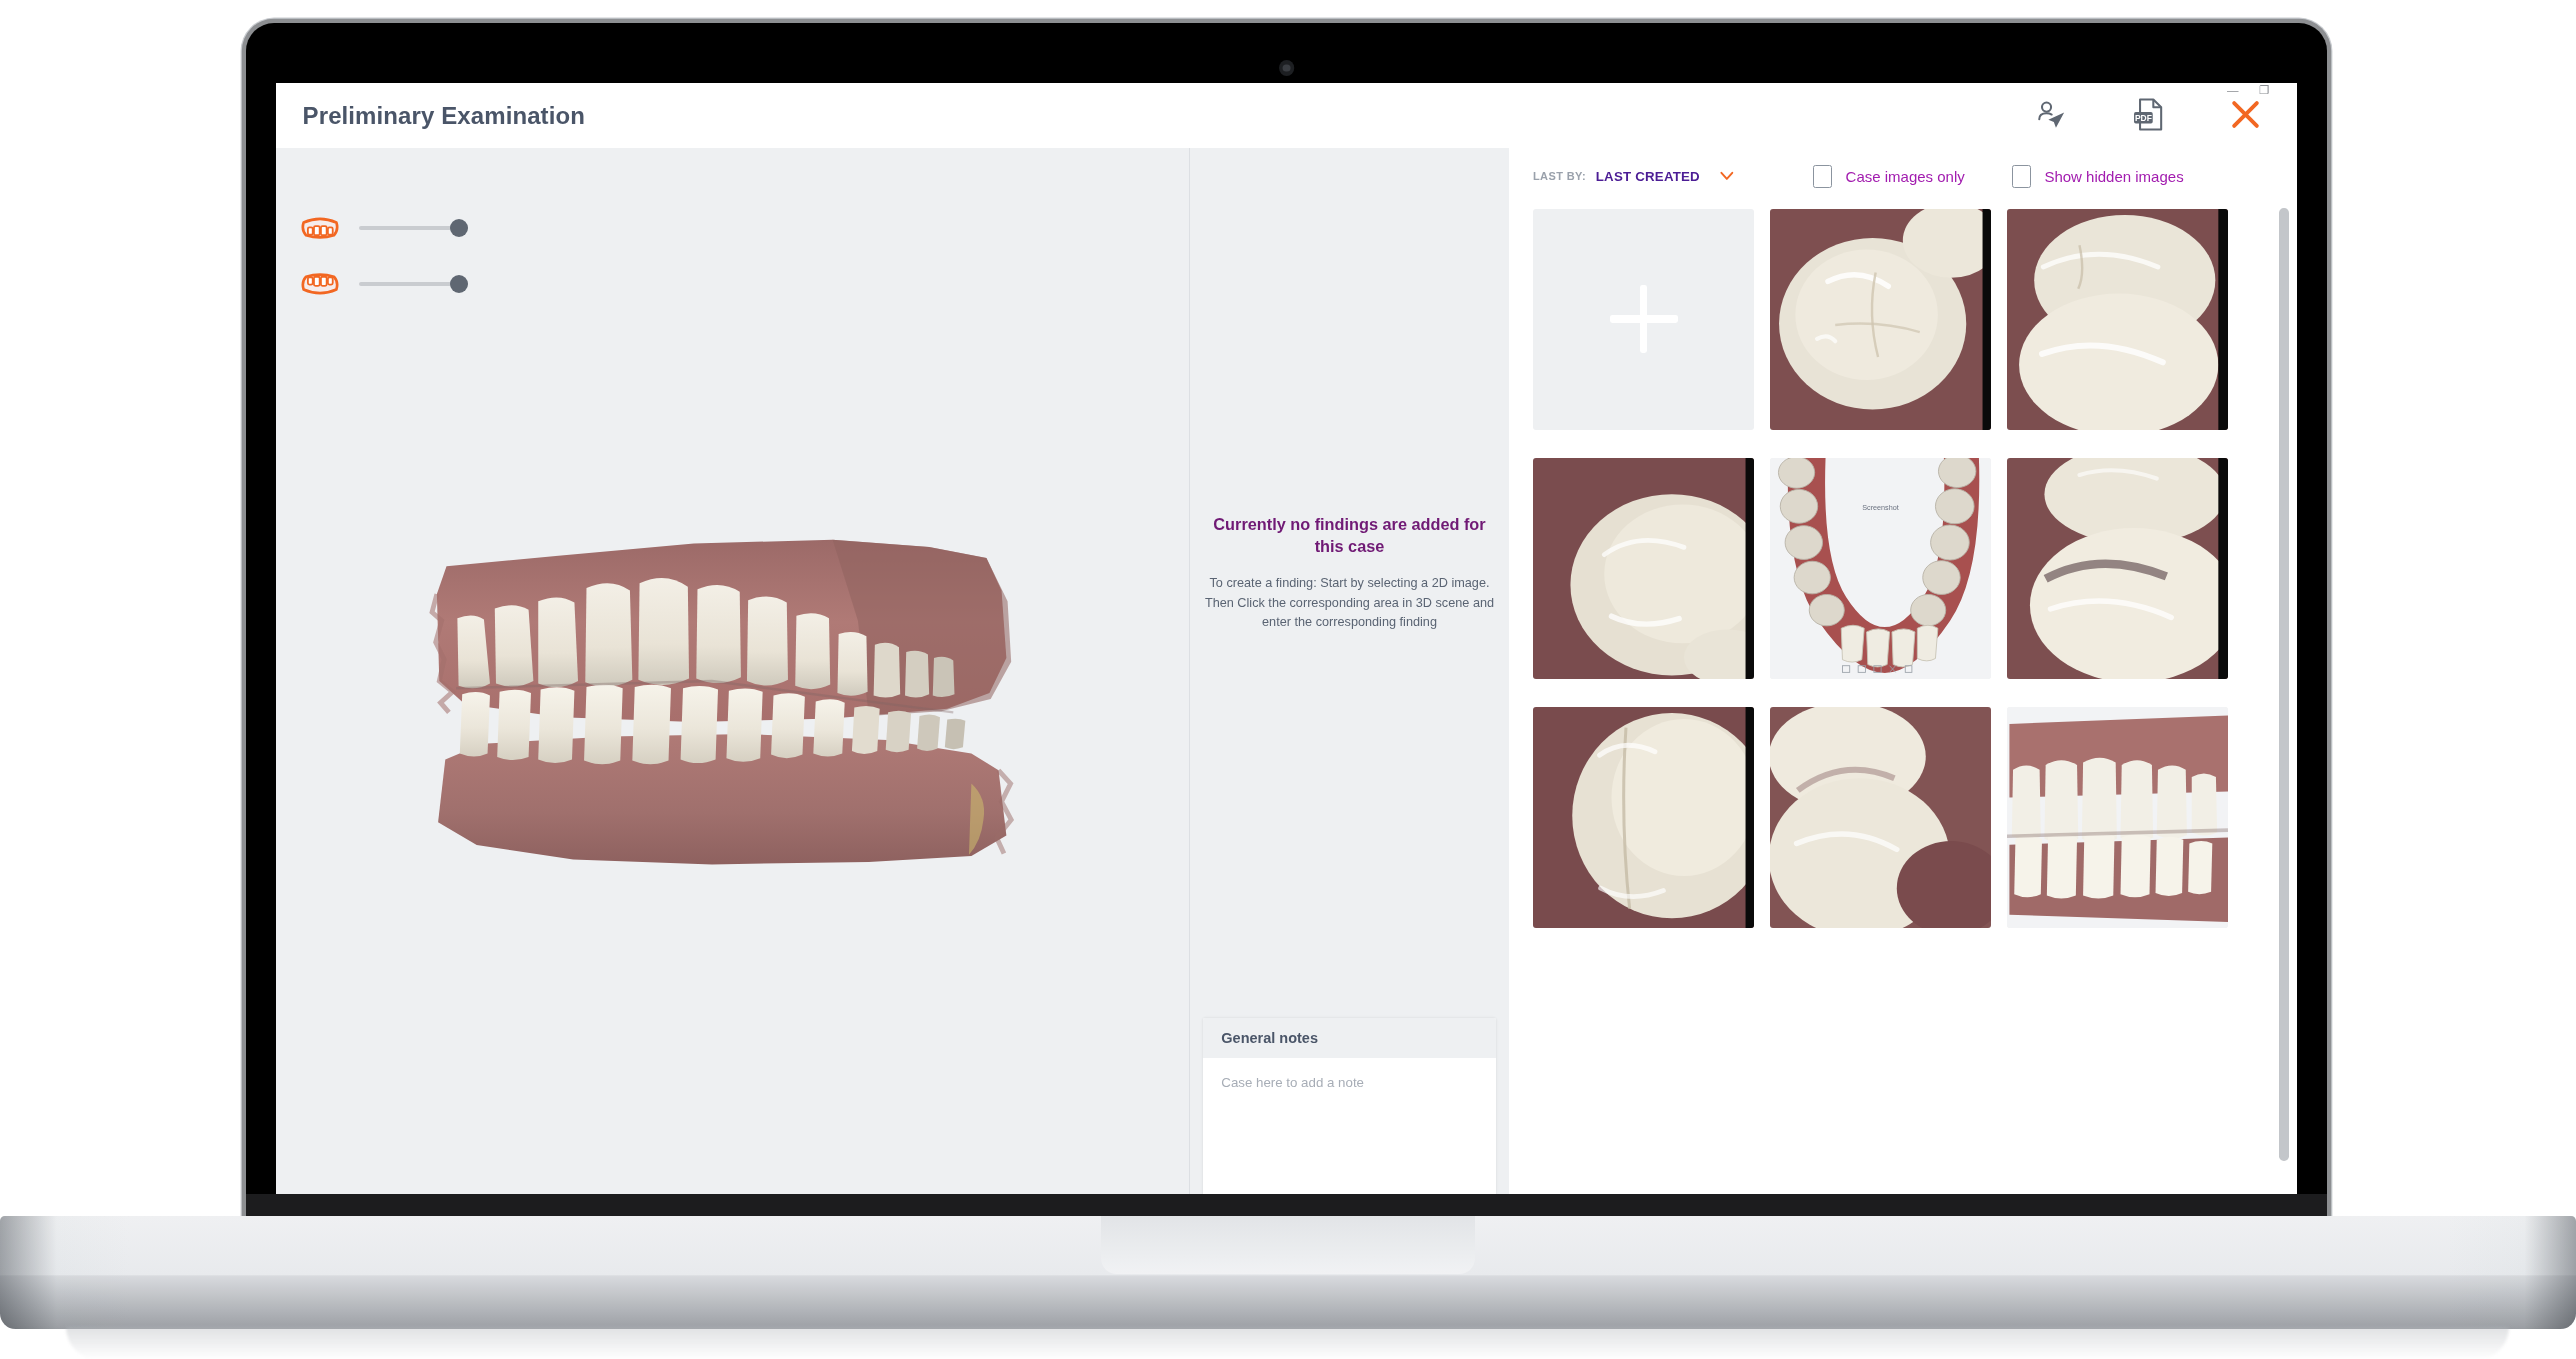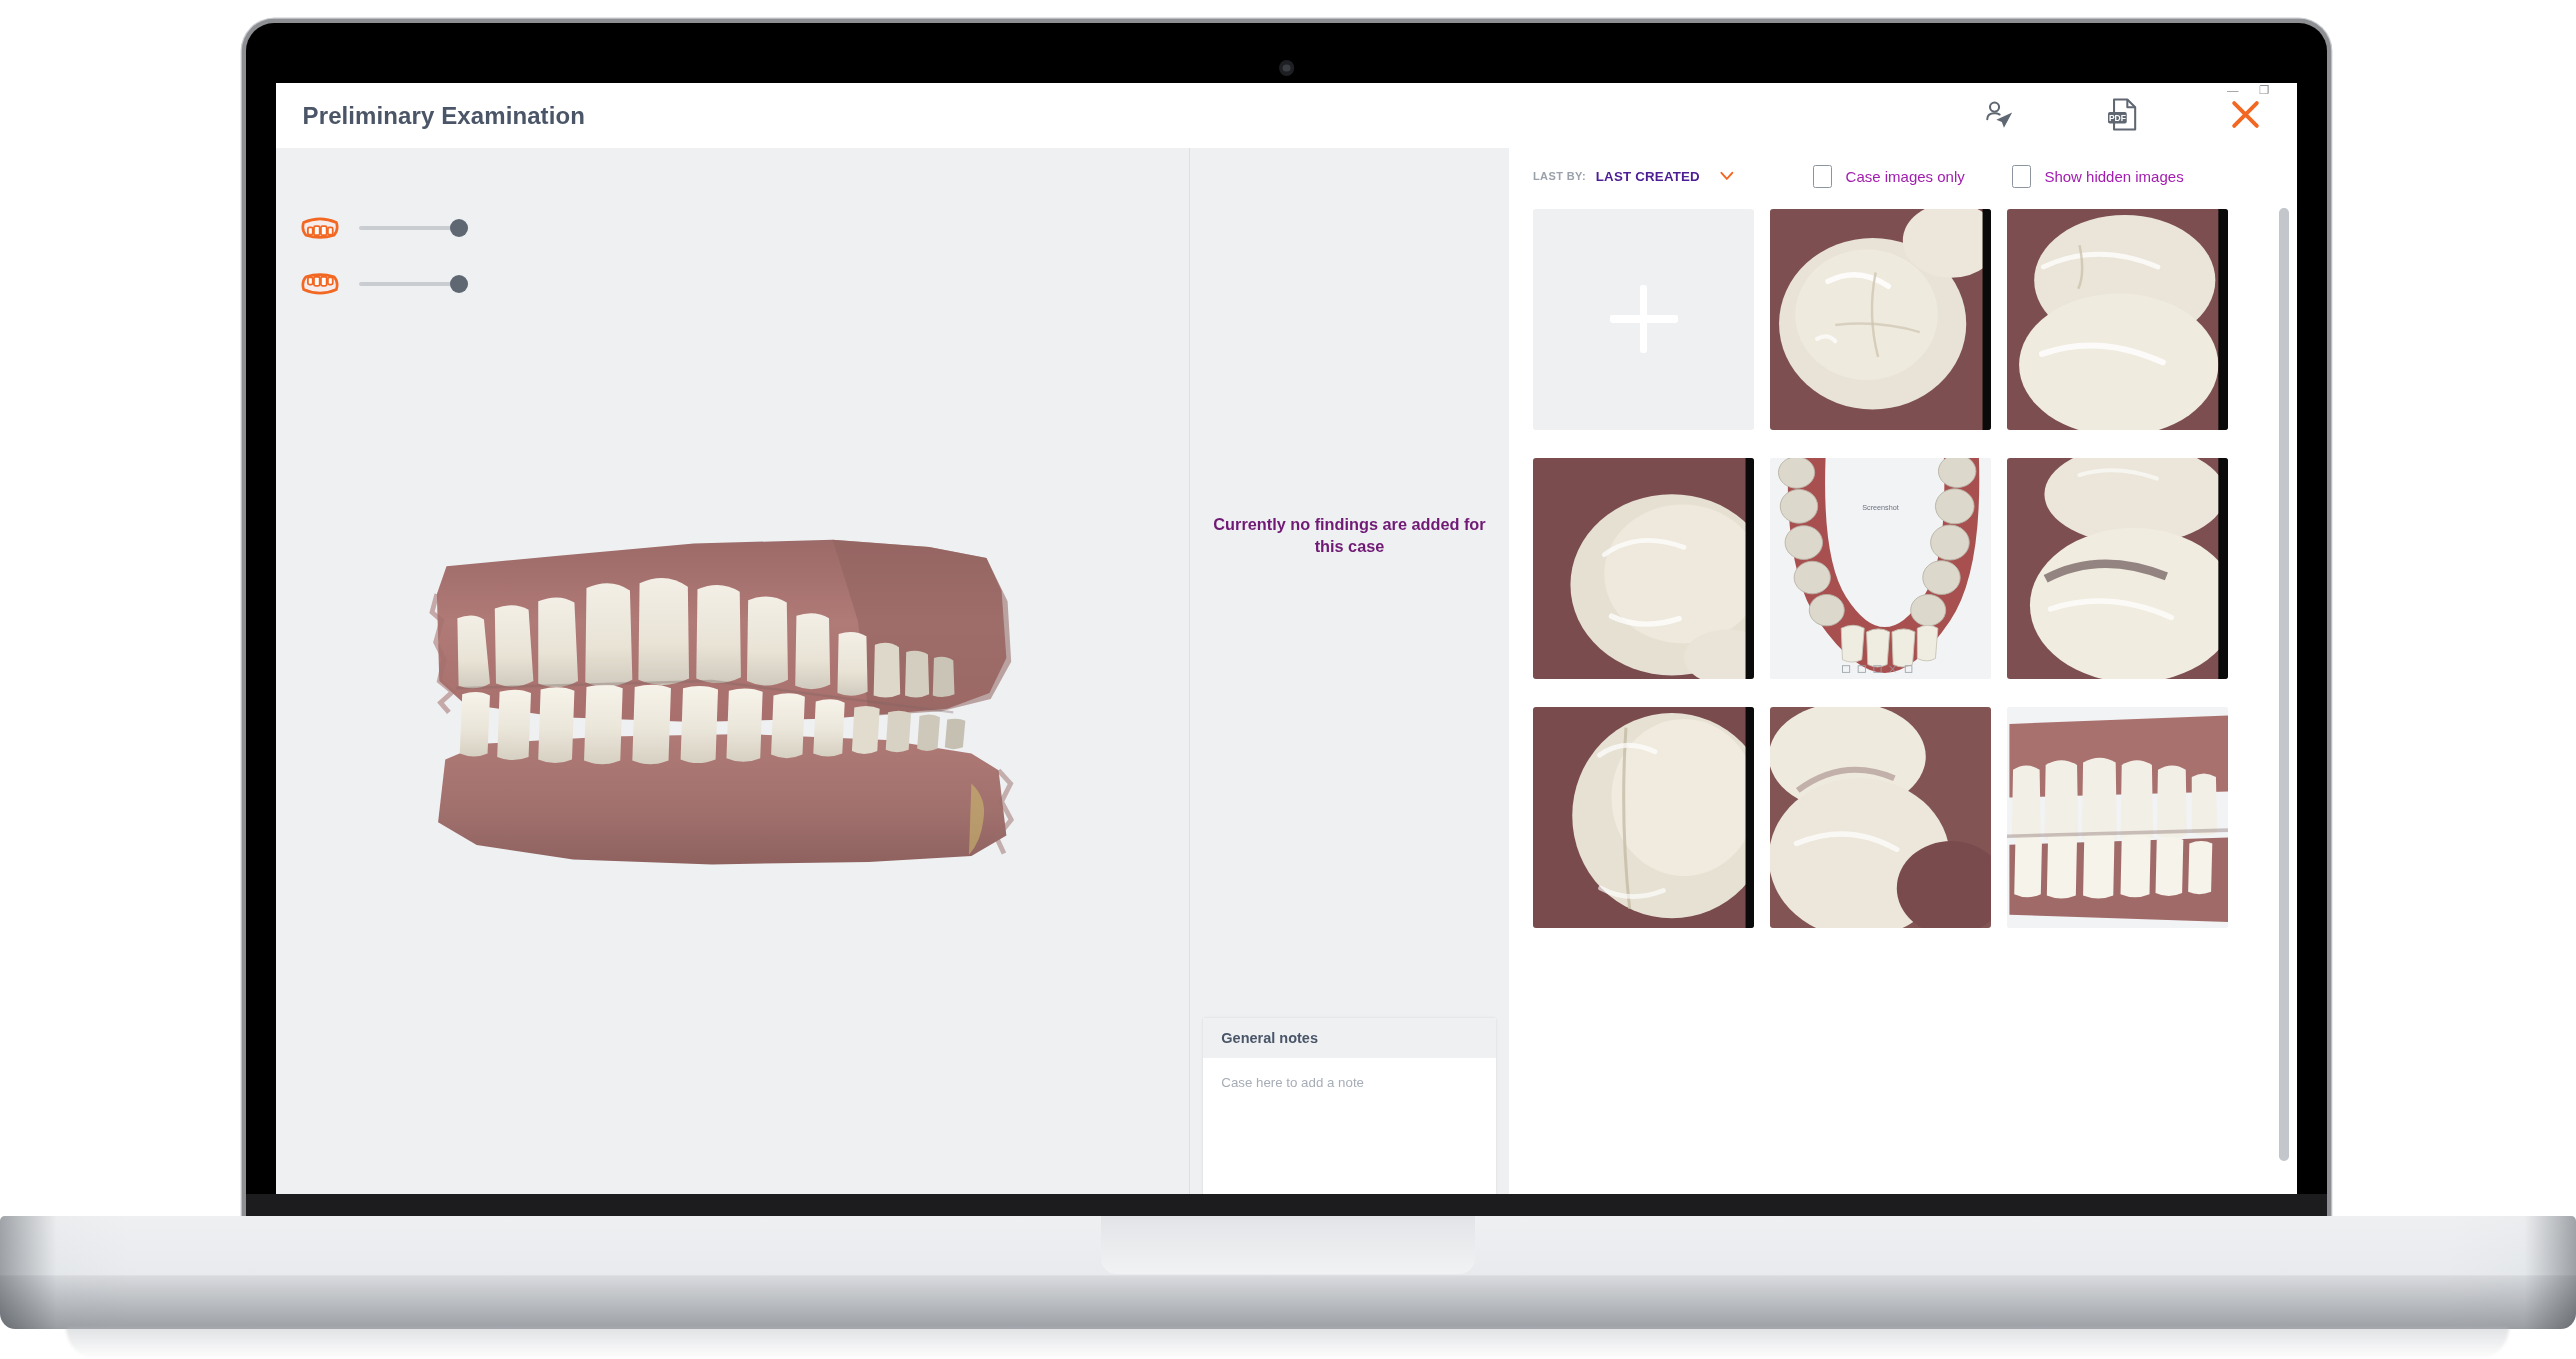--- a/index.html
+++ b/index.html
@@ -133,21 +133,21 @@
   .app-title {
     font-size: 24px;
     font-weight: bold;
     color: #4a5568;
     letter-spacing: 0.1px;
   }
   .header-spacer { flex: 1; }
   .header-actions {
     display: flex;
     align-items: center;
-    gap: 86px;
+    gap: 60px;
     padding-right: 6px;
   }
   .hdr-icon-btn {
     width: 37px;
     height: 37px;
     display: flex;
     align-items: center;
     justify-content: center;
     cursor: pointer;
     background: none;
@@ -583,20 +583,21 @@
               </svg>
             </div>
 
             <div class="vp-bottom-chip"></div>
           </div>
 
           <div class="findings">
 
             <div class="findings-empty">
               <div class="findings-empty-title">Currently no findings are added for this case</div>
+              <div class="findings-empty-desc">To create a finding: Start by selecting a 2D image. Then Click the corresponding area in 3D scene and enter the corresponding finding</div>
             </div>
 
             <div class="notes-card">
               <div class="notes-head">General notes</div>
               <div class="notes-body">
                 <div class="notes-placeholder">Case here to add a note</div>
               </div>
             </div>
 
           </div>

